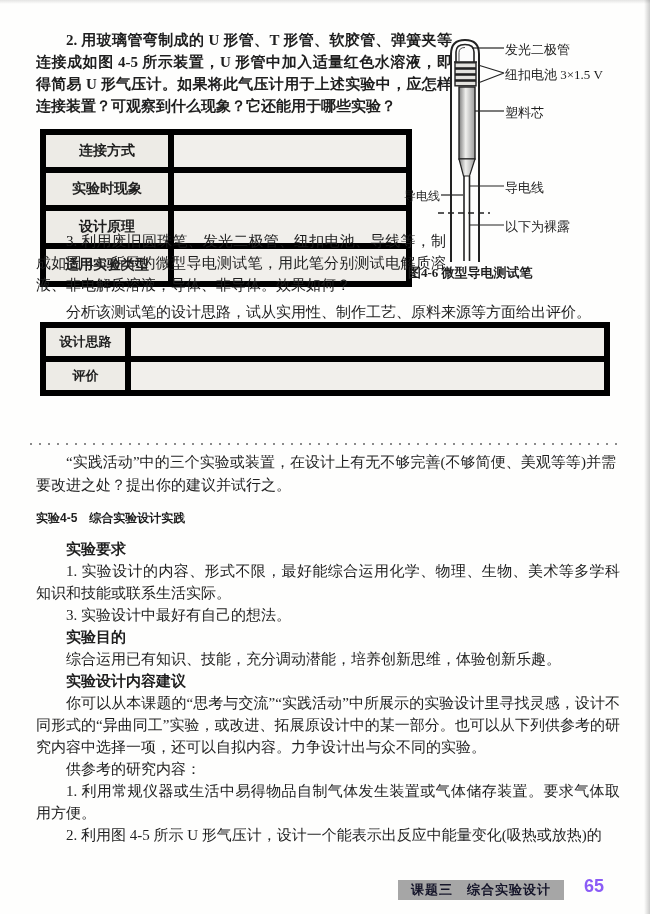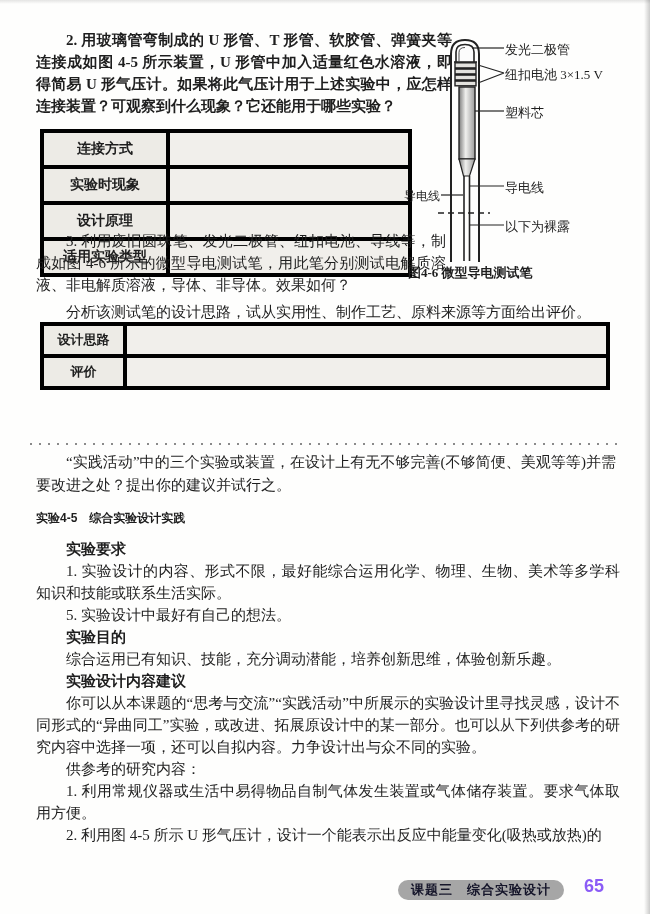--- a/index.html
+++ b/index.html
@@ -11,21 +11,21 @@
   }
   .edge-right{position:absolute;top:0;right:0;width:6px;height:100%;
     background:linear-gradient(to right,rgba(0,0,0,0),rgba(0,0,0,0.20));}
   .edge-top{position:absolute;top:0;left:0;width:100%;height:4px;
     background:linear-gradient(to bottom,rgba(0,0,0,0.10),rgba(0,0,0,0));}
   .para{position:absolute;font-size:15px;line-height:22px;text-align:justify;}
   .indent{text-indent:2em;}
   
   table.fill{position:absolute;border-collapse:collapse;table-layout:fixed;
     border:2px solid #3a3a3a;background:#efede9;}
-  table.fill td{border:4px solid #000000;padding:4px 6px;}
+  table.fill td{border:6px solid #000000;padding:4px 6px;}
   table.fill td.lbl{text-align:center;font-weight:600;font-size:14px;background:#edebe6;}
   table.fill td.val{background:#f1efeb;}
   #table1 td{height:24px;}
   #table2 td{height:20px;}
   #table2 td.lbl{font-size:13px;}
   
   .fig-label{position:absolute;font-size:13px;white-space:nowrap;}
   .fig-caption{position:absolute;font-size:13px;font-weight:600;text-align:left;}
   
   .think-box{
@@ -41,21 +41,21 @@
   
   .exp-title{position:absolute;left:36px;top:510px;
     font-family:"Liberation Sans","DejaVu Sans",sans-serif;
     font-weight:bold;font-size:12px;}
   .exp-body{position:absolute;left:36px;top:538px;width:584px;}
   .exp-body p{margin:0;font-size:15px;line-height:22px;text-align:justify;text-indent:2em;}
   .exp-body p.h{font-family:"Liberation Sans","DejaVu Sans",sans-serif;
     font-weight:bold;text-align:left;}
   
   .footer-badge{position:absolute;left:398px;top:880px;height:20px;line-height:20px;
-    padding:0 13px;border-radius:10px;background:#a6a6a6;
+    padding:0 13px;border-radius:0;background:#a6a6a6;
     color:#15152a;font-family:"Liberation Sans","DejaVu Sans",sans-serif;
     font-weight:bold;font-size:13px;letter-spacing:1px;}
   .footer-page{position:absolute;left:584px;top:876px;
     font-family:"Liberation Sans","DejaVu Sans",sans-serif;
     font-weight:bold;font-size:18px;color:#8b5cf6;}
 </style>
 </head>
 <body>
 
 <div class="page">
@@ -145,21 +145,21 @@
   <div class="fig-caption" style="left:408px;top:264px;width:192px;">图4-6  微型导电测试笔</div>
 
   <div class="dotted-rule"></div>
   <div class="para indent" style="left:36px;top:451px;width:580px;line-height:23px;">“实践活动”中的三个实验或装置，在设计上有无不够完善(不够简便、美观等等)并需要改进之处？提出你的建议并试行之。</div>
 
   <div class="exp-title">实验4-5　综合实验设计实践</div>
 
   <div class="exp-body">
     <p class="h">实验要求</p>
     <p>1. 实验设计的内容、形式不限，最好能综合运用化学、物理、生物、美术等多学科知识和技能或联系生活实际。</p>
-    <p>5. 实验设计中最好有自己的想法。</p>
+    <p>3. 实验设计中最好有自己的想法。</p>
     <p class="h">实验目的</p>
     <p>综合运用已有知识、技能，充分调动潜能，培养创新思维，体验创新乐趣。</p>
     <p class="h">实验设计内容建议</p>
     <p>你可以从本课题的“思考与交流”“实践活动”中所展示的实验设计里寻找灵感，设计不同形式的“异曲同工”实验，或改进、拓展原设计中的某一部分。也可以从下列供参考的研究内容中选择一项，还可以自拟内容。力争设计出与众不同的实验。</p>
     <p>供参考的研究内容：</p>
     <p>1. 利用常规仪器或生活中易得物品自制气体发生装置或气体储存装置。要求气体取用方便。</p>
     <p>2. 利用图 4-5 所示 U 形气压计，设计一个能表示出反应中能量变化(吸热或放热)的</p>
   </div>
 
   <div class="footer-badge">课题三　综合实验设计</div>

